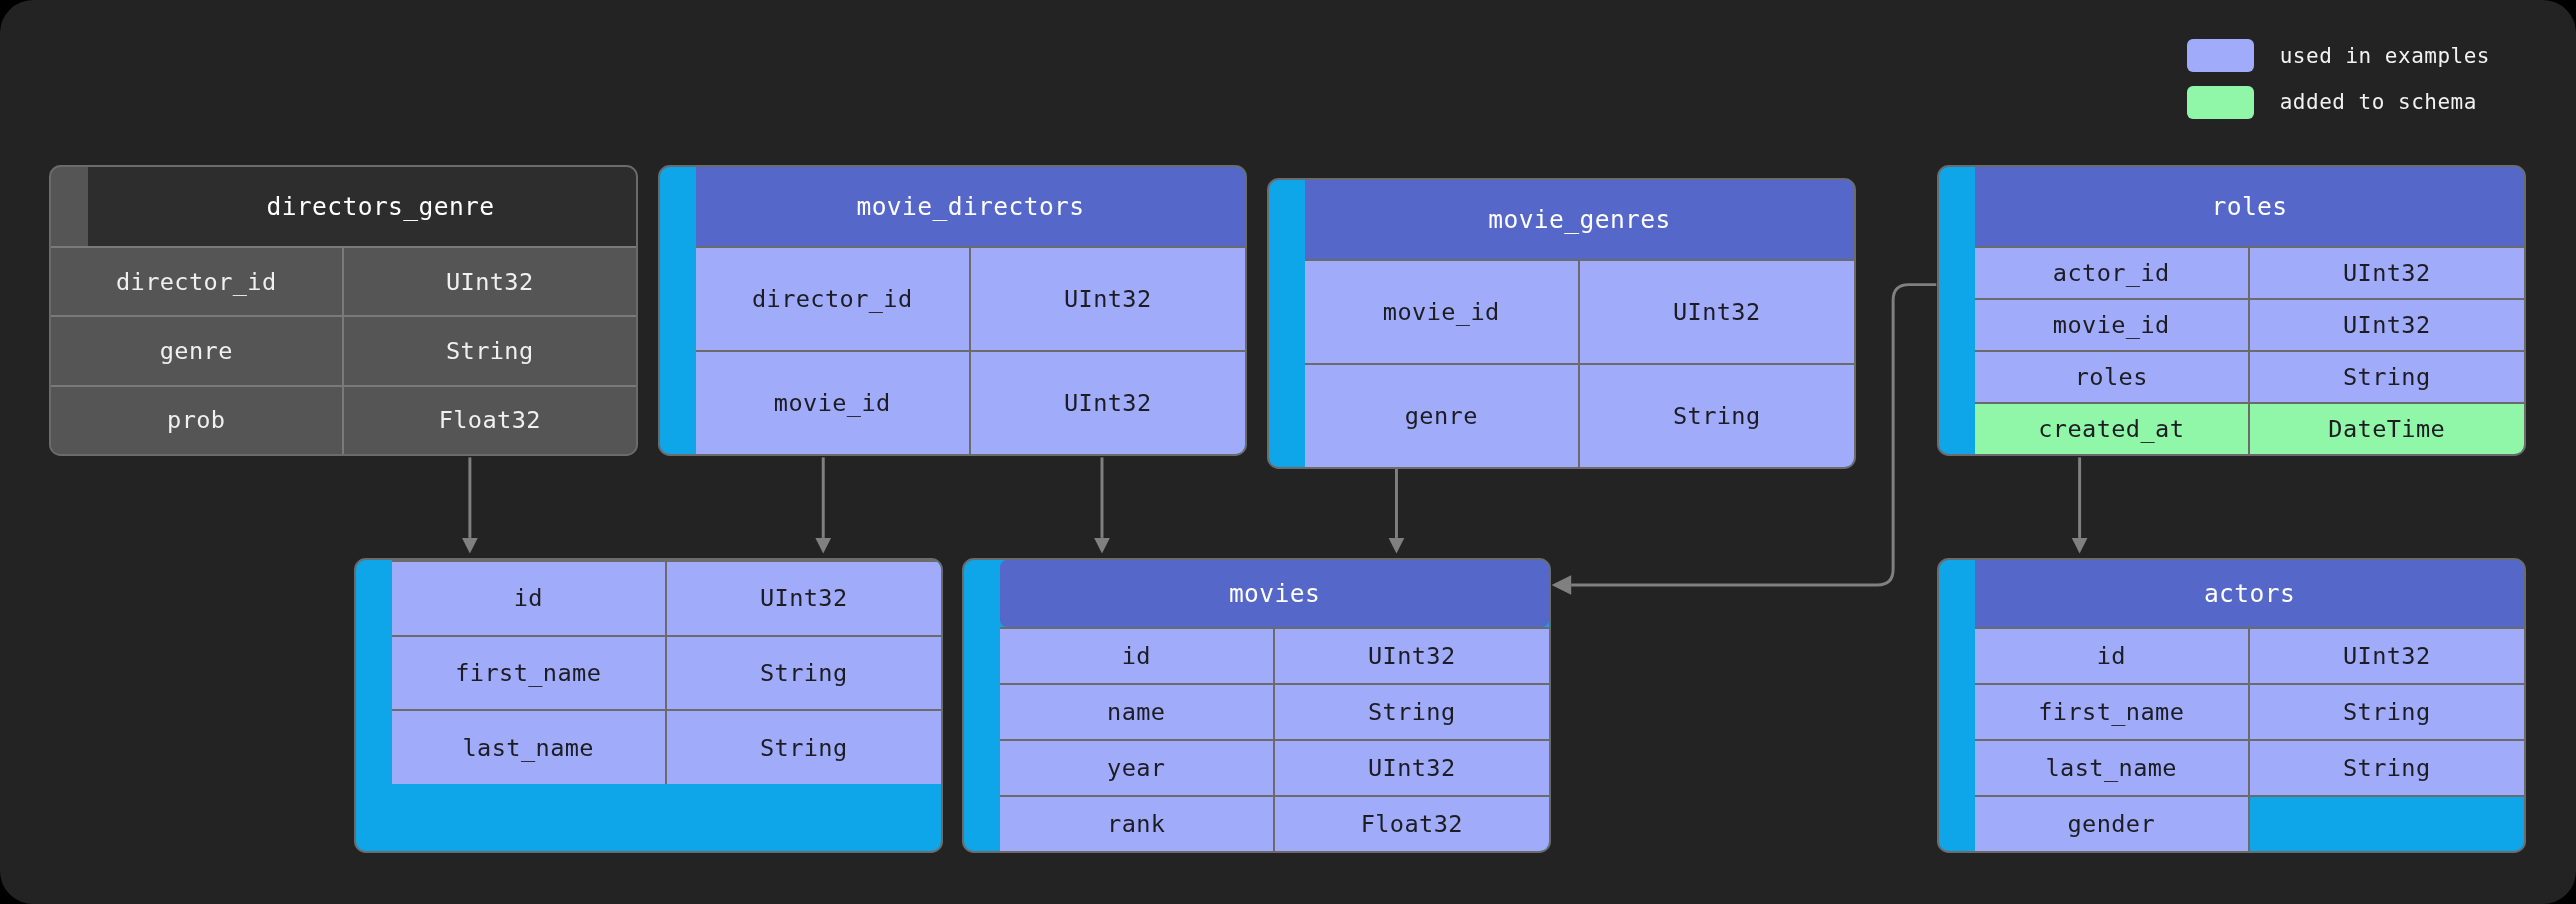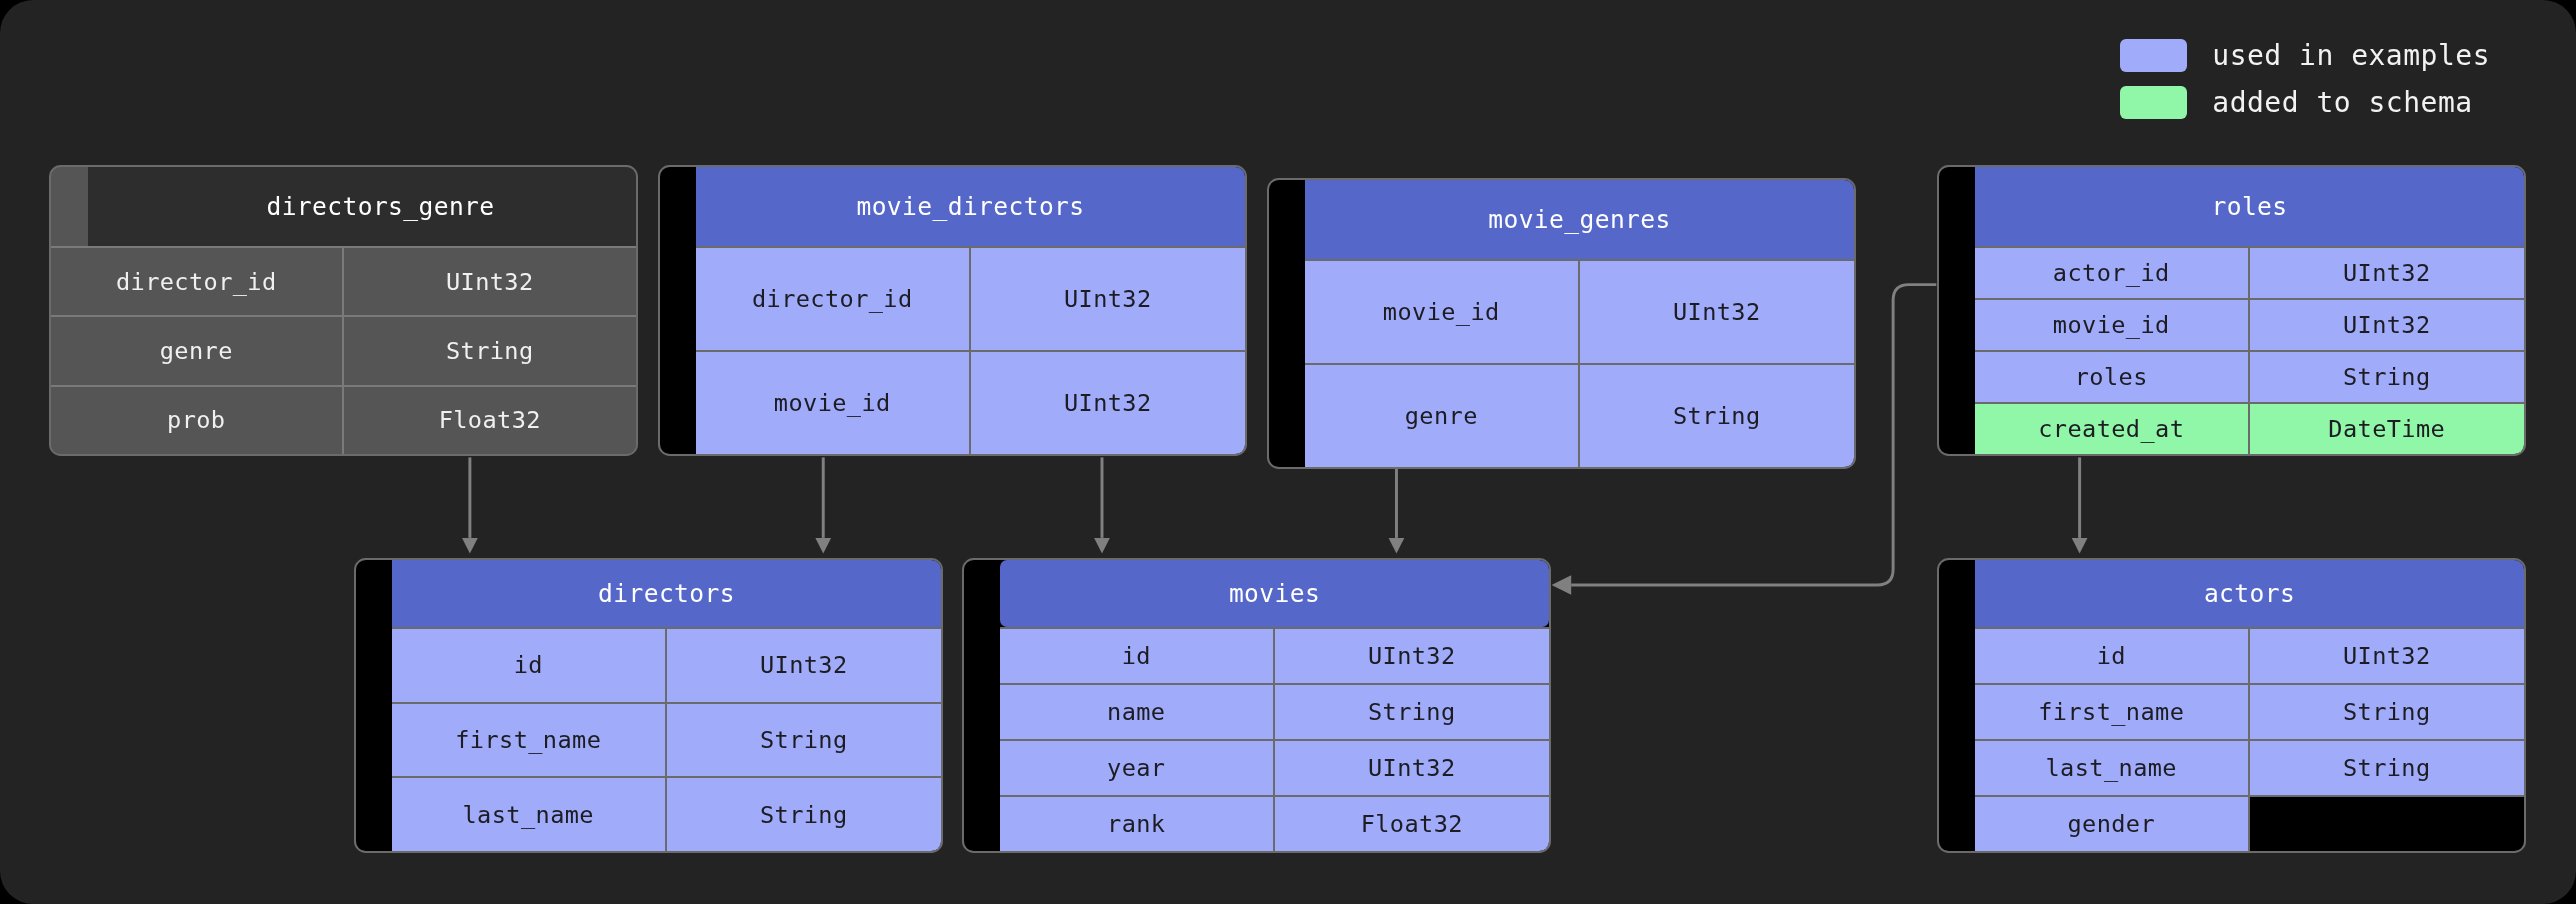--- a/index.html
+++ b/index.html
@@ -38,21 +38,21 @@
     align-items: center;
     gap: 25.5px;
   }
   .legend-swatch {
     width: 67px;
     height: 33px;
     border-radius: 5.9px;
   }
   .legend-label {
     color: #f2f2f2;
-    font-size: 28px;
+    font-size: 21px;
     letter-spacing: 0.5px;
     white-space: nowrap;
   }
 
   
   .tbl {
     position: absolute;
     border-radius: 11.8px;
     overflow: hidden;
     box-sizing: border-box;
@@ -86,21 +86,21 @@
     font-size: 23.6px;
     letter-spacing: 0.4px;
     box-sizing: border-box;
     overflow: hidden;
     white-space: nowrap;
   }
   .cell-name { flex: 0 0 50%; }
   .cell-type { flex: 1 1 auto; }
 
   
-  .theme-blue { background: #000000; border: 2px solid #6b6b6b; padding-left: 36px; }
+  .theme-blue { background: #0ea5e9; border: 2px solid #6b6b6b; padding-left: 36px; }
   .theme-blue .tbl-header { background: #5567c9; }
   .theme-blue .tbl-row { border-top: 2px solid #6b6b6b; }
   .theme-blue .cell { color: #1c1c22; background: #a0abfa; }
   .theme-blue .cell-name { border-right: 2px solid #6b6b6b; }
   .theme-blue .row-added .cell { background: #91f7a8; }
 
   
   .theme-grey { background: #555555; border: 2px solid #6b6b6b; }
   .theme-grey .tbl-header { background: #2d2d2d; margin-left: 37px; }
   .theme-grey .tbl-row { border-top: 2px solid #7a7a7a; }
@@ -221,21 +221,20 @@
             <div class="cell cell-name">roles</div>
             <div class="cell cell-type">String</div>
           </div>
           <div class="tbl-row row-added">
             <div class="cell cell-name">created_at</div>
             <div class="cell cell-type">DateTime</div>
           </div>
         </div>
       </div>
       <div class="tbl theme-blue" style="left: 354px; top: 558px; width: 589px; height: 295px;">
-        <div class="tbl-header" style="height: 67px;">directors</div>
         <div class="tbl-rows" style="height: 224px;">
           <div class="tbl-row">
             <div class="cell cell-name">id</div>
             <div class="cell cell-type">UInt32</div>
           </div>
           <div class="tbl-row">
             <div class="cell cell-name">first_name</div>
             <div class="cell cell-type">String</div>
           </div>
           <div class="tbl-row">

